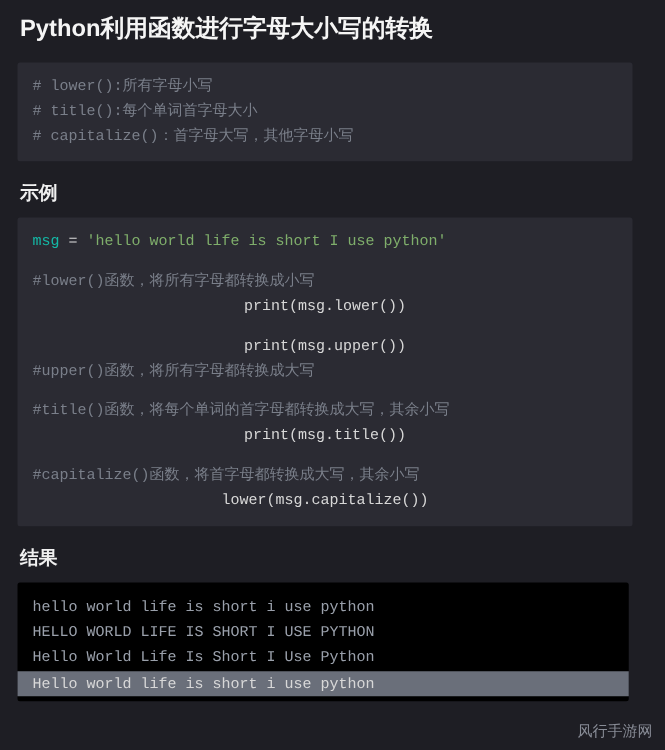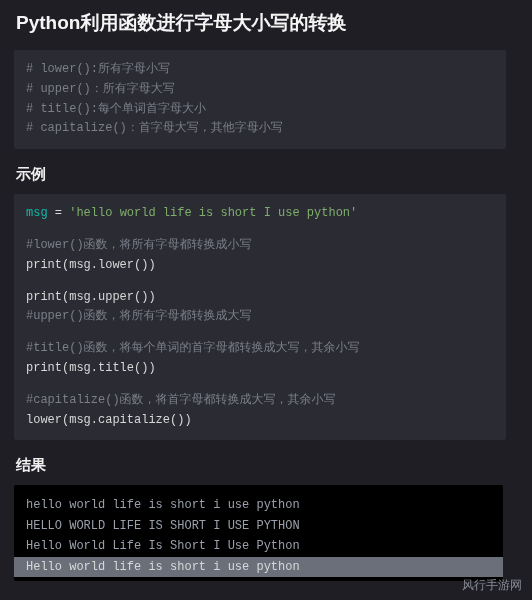--- a/index.html
+++ b/index.html
@@ -31,21 +31,21 @@
     font-size: 15px;
     font-weight: 700;
     color: #f0f0f0;
     padding: 2px 16px 10px 16px;
     font-family: Liberation Mono, monospace;
   }
   .comment { color: #7a7f8a; }
   .token-var { color: #14b8a6; }
   .token-op { color: #d8d8d8; }
   .token-str { color: #7fae6b; }
-  .token-fn { color: #d8d8d8; }
+  .token-fn { color: #d8d8d8; text-align: center; }
   .code-line { white-space: pre; }
   .blank-line { height: 12px; }
   .result-block {
     background: #000000;
     margin: 0 29px 0 14px;
     padding: 10px 12px 4px 12px;
     font-family: "Consolas", "Courier New", monospace;
     font-size: 12px;
     line-height: 1.7;
     color: #9aa0ab;
@@ -68,21 +68,20 @@
     font-family: "Microsoft YaHei", sans-serif;
   }
 </style>
 </head>
 <body>
 
 <h1 class="page-title">Python利用函数进行字母大小写的转换</h1>
 
 <div class="code-block">
   <div class="code-line comment"># lower():所有字母小写</div>
-  <div class="code-line comment"># upper()：所有字母大写</div>
   <div class="code-line comment"># title():每个单词首字母大小</div>
   <div class="code-line comment"># capitalize()：首字母大写，其他字母小写</div>
 </div>
 
 <h2 class="section-heading">示例</h2>
 
 <div class="code-block">
   <div class="code-line"><span class="token-var">msg</span><span class="token-op"> = </span><span class="token-str">'hello world life is short I use python'</span></div>
   <div class="blank-line"></div>
 

